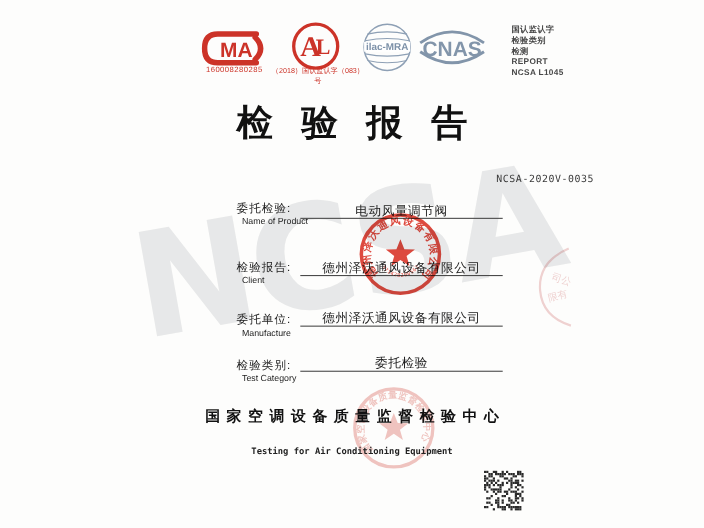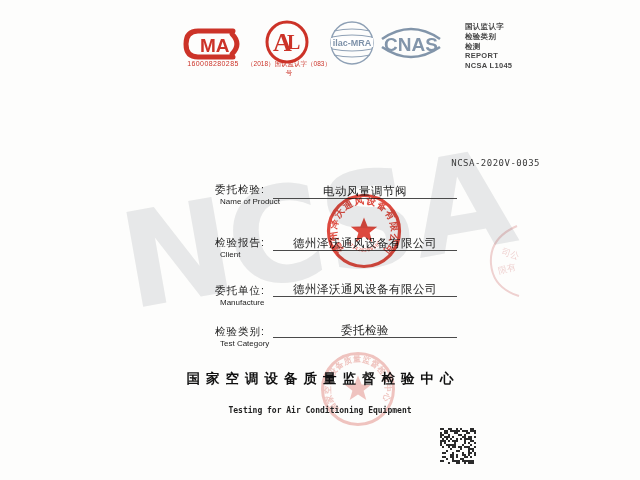--- a/index.html
+++ b/index.html
@@ -103,20 +103,21 @@
 
     <div class="accred">
       <div>国认监认字</div>
       <div>检验类别</div>
       <div>检测</div>
       <div>REPORT</div>
       <div>NCSA L1045</div>
     </div>
   </div>
 
+  <div class="title-zh">检验报告</div>
   <div class="report-no">NCSA-2020V-0035</div>
 
   <div>
     <div class="f-label-zh" style="top:183px">委托检验:</div>
     <div class="f-label-en" style="top:197px">Name of Product</div>
     <div class="f-value" style="top:184px">电动风量调节阀</div>
     <div class="f-line" style="top:198px"></div>
   </div>
   <div>
     <div class="f-label-zh" style="top:236px">检验报告:</div>

